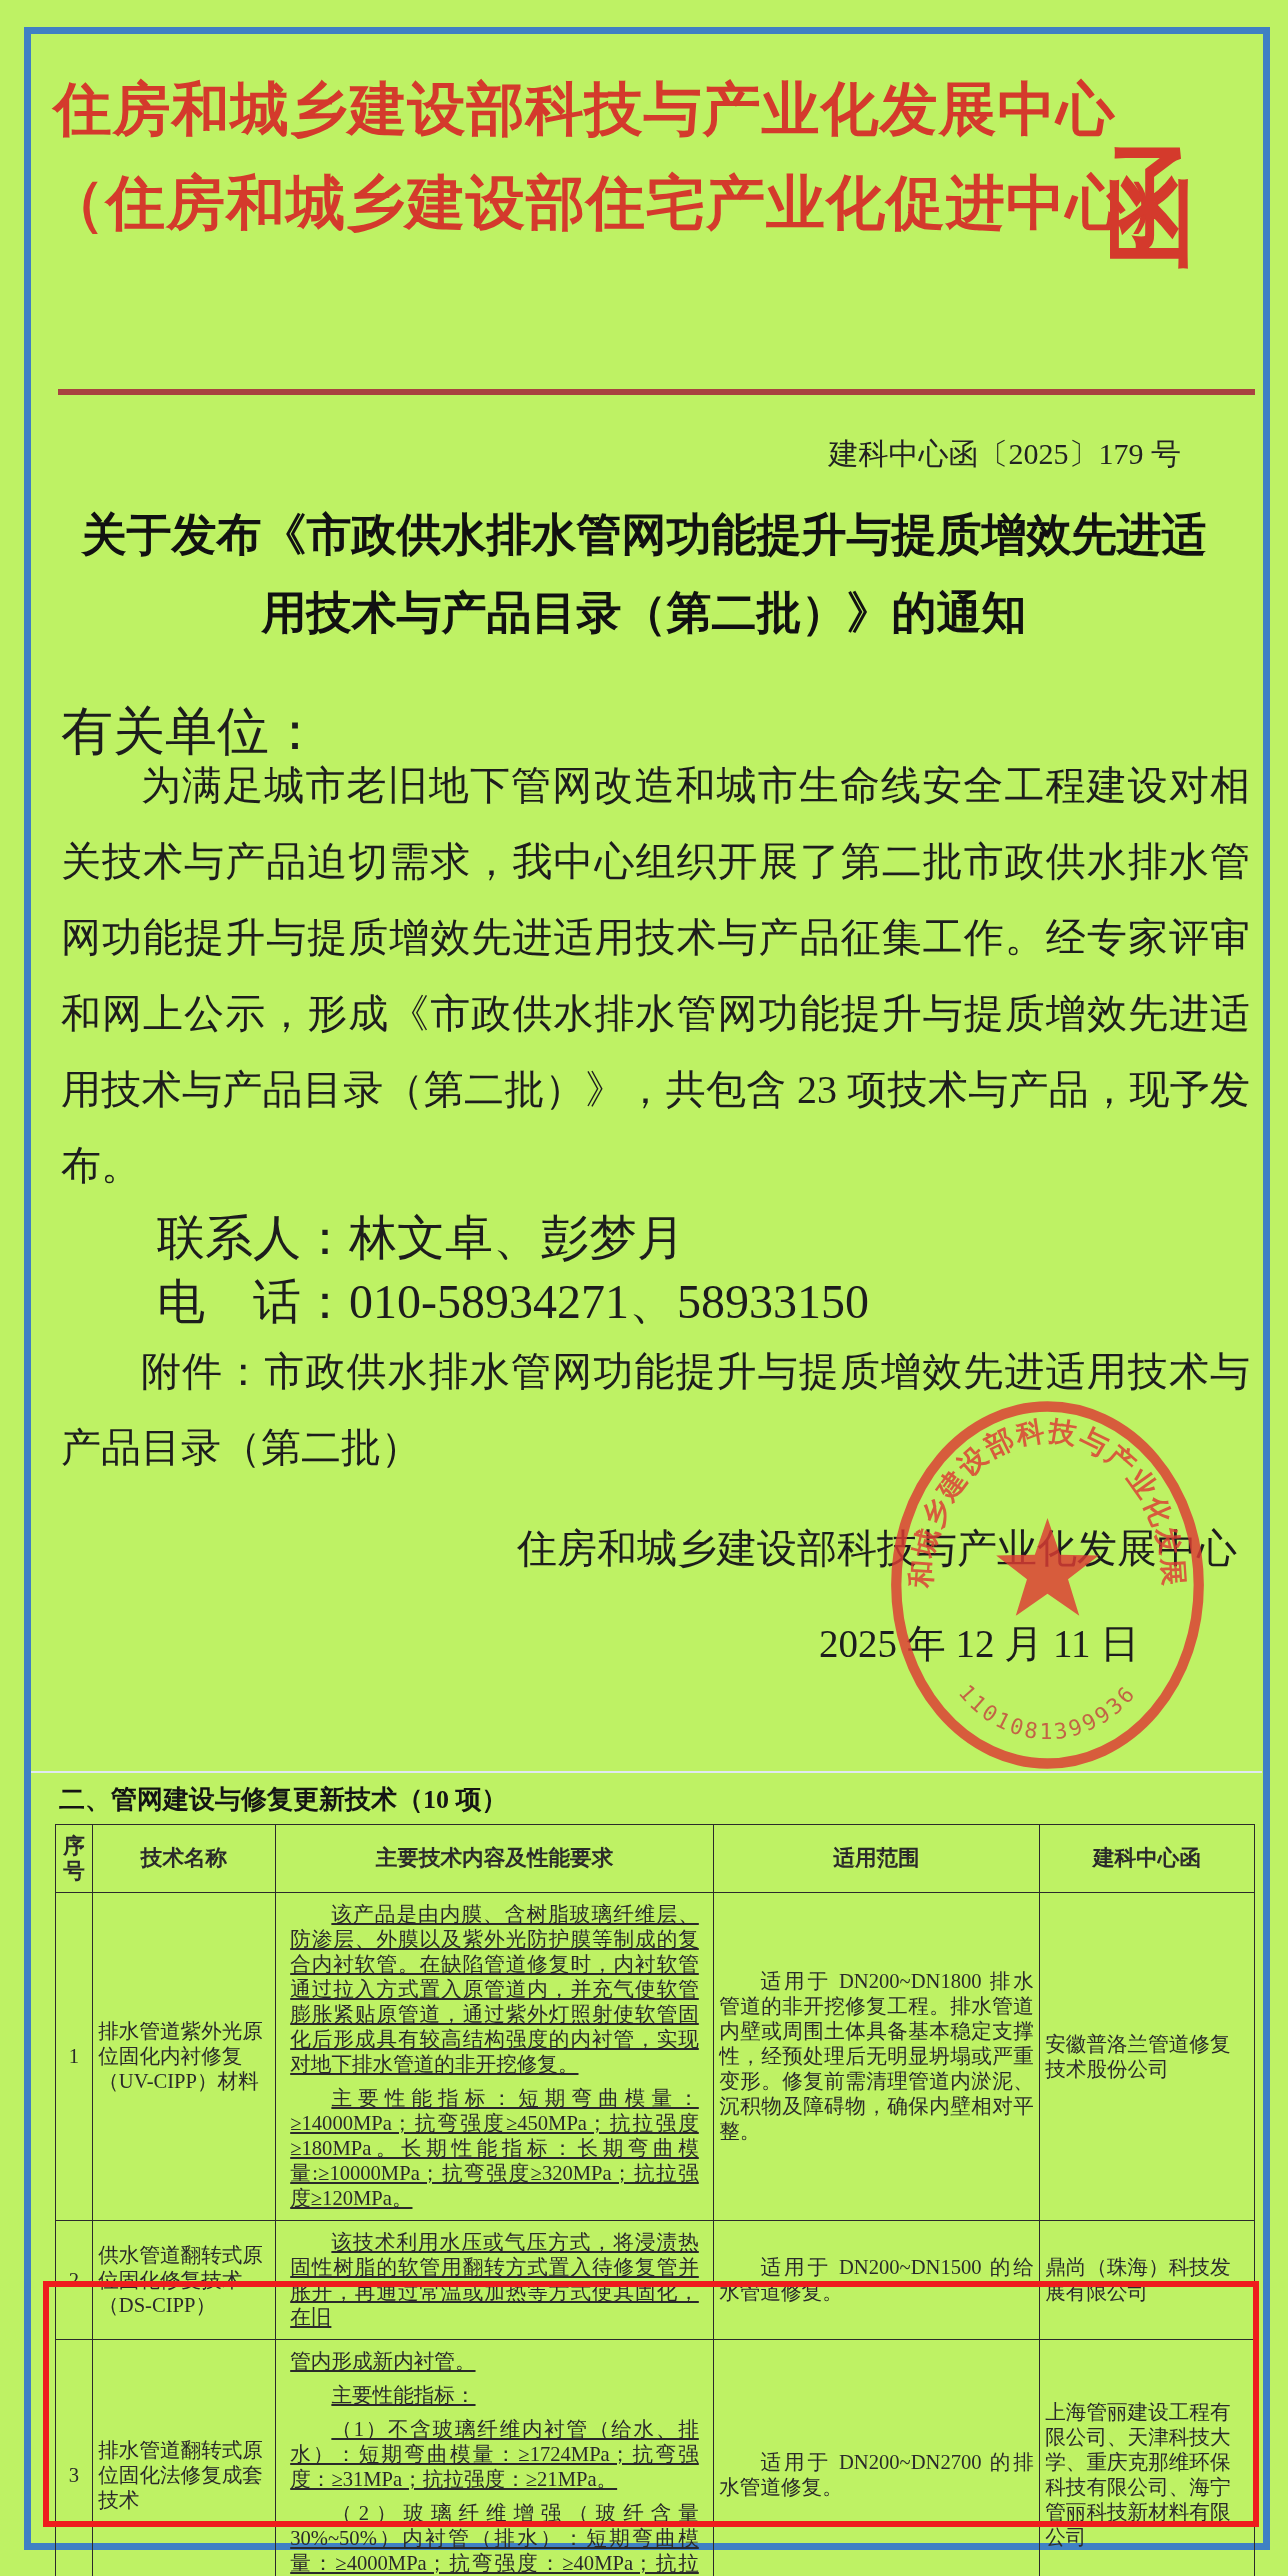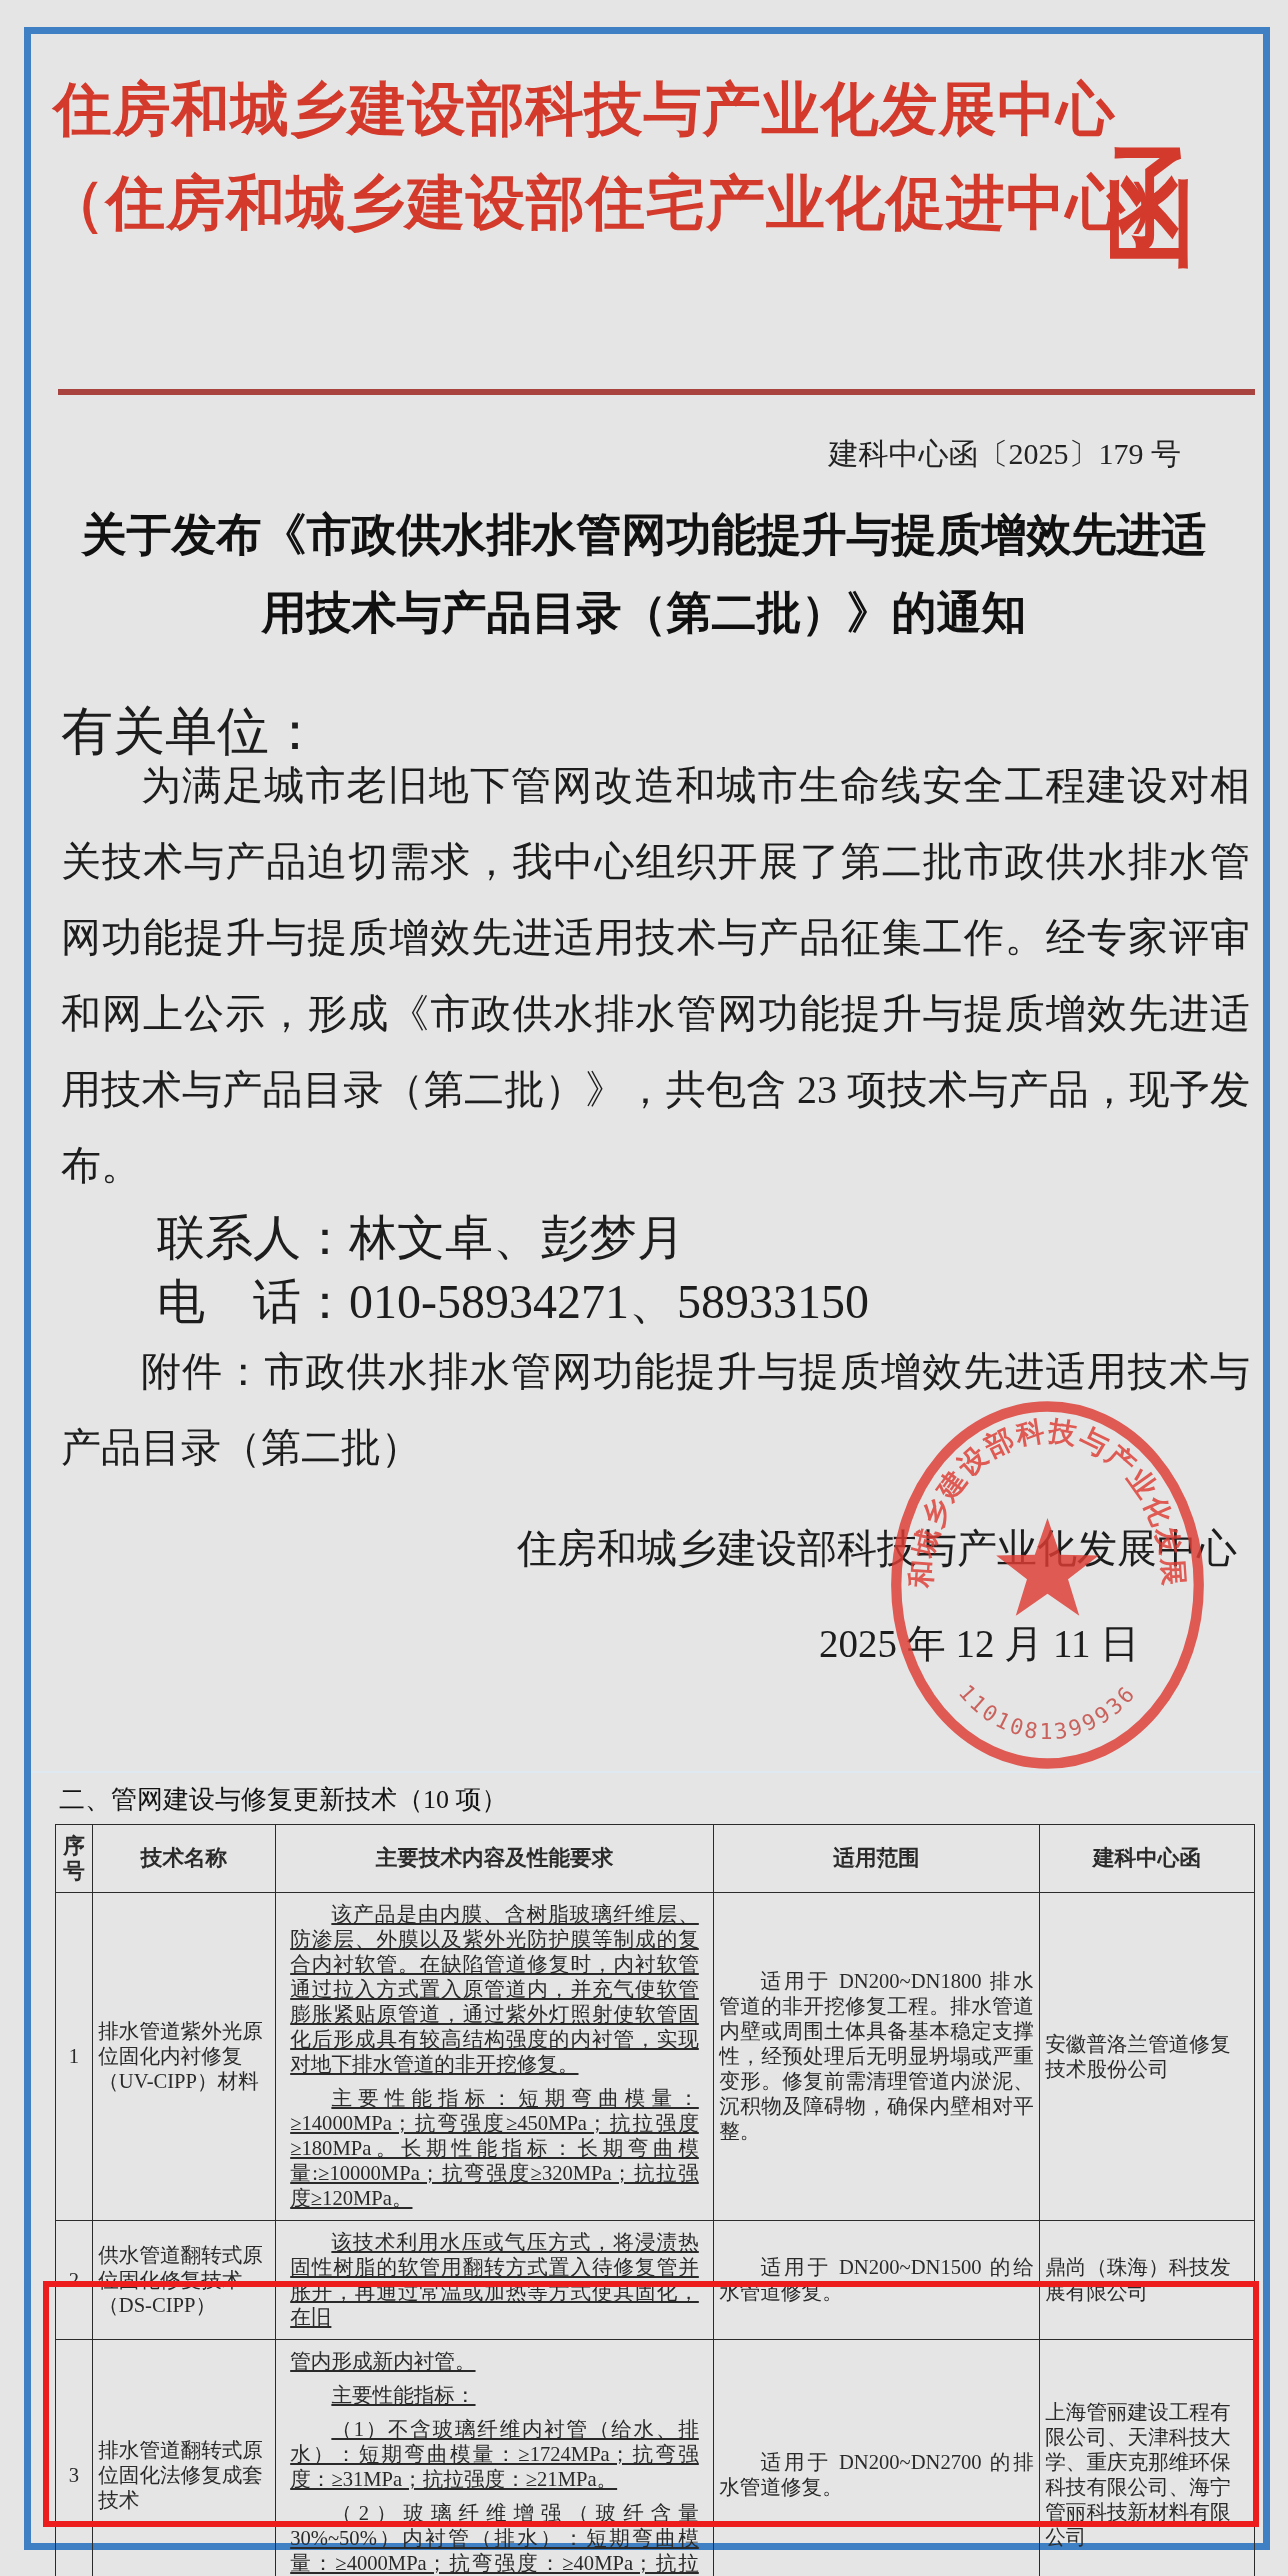--- a/index.html
+++ b/index.html
@@ -1,16 +1,16 @@
 <!DOCTYPE html>
 <html style="font-size:8.2px"><head>
 <meta charset="utf-8">
 <style>
   html,body{margin:0;padding:0;background:#ffffff;}
-  .page{position:relative;width:1288px;height:2576px;background:#e5e5e5;overflow:hidden;
+  .page{position:relative;width:1288px;height:2576px;background:#bef264;overflow:hidden;
         font-family:"Liberation Serif","DejaVu Serif",serif;color:#222;}
   .blue-frame{position:absolute;left:24px;top:27px;width:1246px;height:2523px;
         border:7.2px solid #3f80c4;box-sizing:border-box;}
   
   .lh{position:absolute;left:46px;width:1077px;text-align:center;color:#d43a2c;
       font-weight:bold;letter-spacing:1px;white-space:nowrap;}
   .lh1{top:71px;font-size:58px;}
   .lh2{top:164px;font-size:59px;}
   .han-char{position:absolute;left:1096px;top:120px;width:108px;color:#d43a2c;
       font-size:89px;font-weight:bold;transform:scaleY(1.45);transform-origin:top center;
@@ -28,21 +28,21 @@
   .contact-line{top:1206px;}
   .phone-line{top:1270px;}
   .attachment-line{position:absolute;left:61px;top:1334px;width:1189px;margin:0;font-size:40px;
       line-height:76px;text-indent:2em;text-align:justify;color:#1d1d1d;}
   .signature-org{position:absolute;left:464px;top:1521px;width:773px;text-align:right;
       font-size:40px;color:#1d1d1d;white-space:nowrap;}
   .signature-date{position:absolute;left:819px;top:1617px;font-size:39px;color:#1d1d1d;white-space:nowrap;}
   .seal{position:absolute;left:887px;top:1397px;width:321px;height:376px;opacity:.82;pointer-events:none;}
   .page-divider{position:absolute;left:31px;top:1771px;width:1231px;height:1.5px;background:#dfe9f2;}
   
-  .section-title{position:absolute;left:59px;top:1782px;font-size:26px;font-weight:normal;color:#141414;}
+  .section-title{position:absolute;left:59px;top:1782px;font-size:26px;font-weight:bold;color:#141414;}
   .catalog-table{position:absolute;left:55px;top:1824px;width:1199px;border-collapse:collapse;
       table-layout:fixed;font-size:20.6px;line-height:25px;color:#2a2a2a;}
   .catalog-table td,.catalog-table th{border:1px solid #2b2b2b;overflow:hidden;
       vertical-align:middle;box-sizing:border-box;padding:0 5.2px;}
   .catalog-table{border:1.5px solid #2b2b2b;}
   .catalog-table th{font-size:21.6px;font-weight:bold;text-align:center;padding:0 2.1px;}
   .cell-no{text-align:center;}
   .cell-name{padding:0 7.2px;text-align:left;}
   .cell-content p{margin:9px;text-indent:2em;text-align:justify;text-decoration:underline;}
   .cell-content p.no-indent{text-indent:0;}

